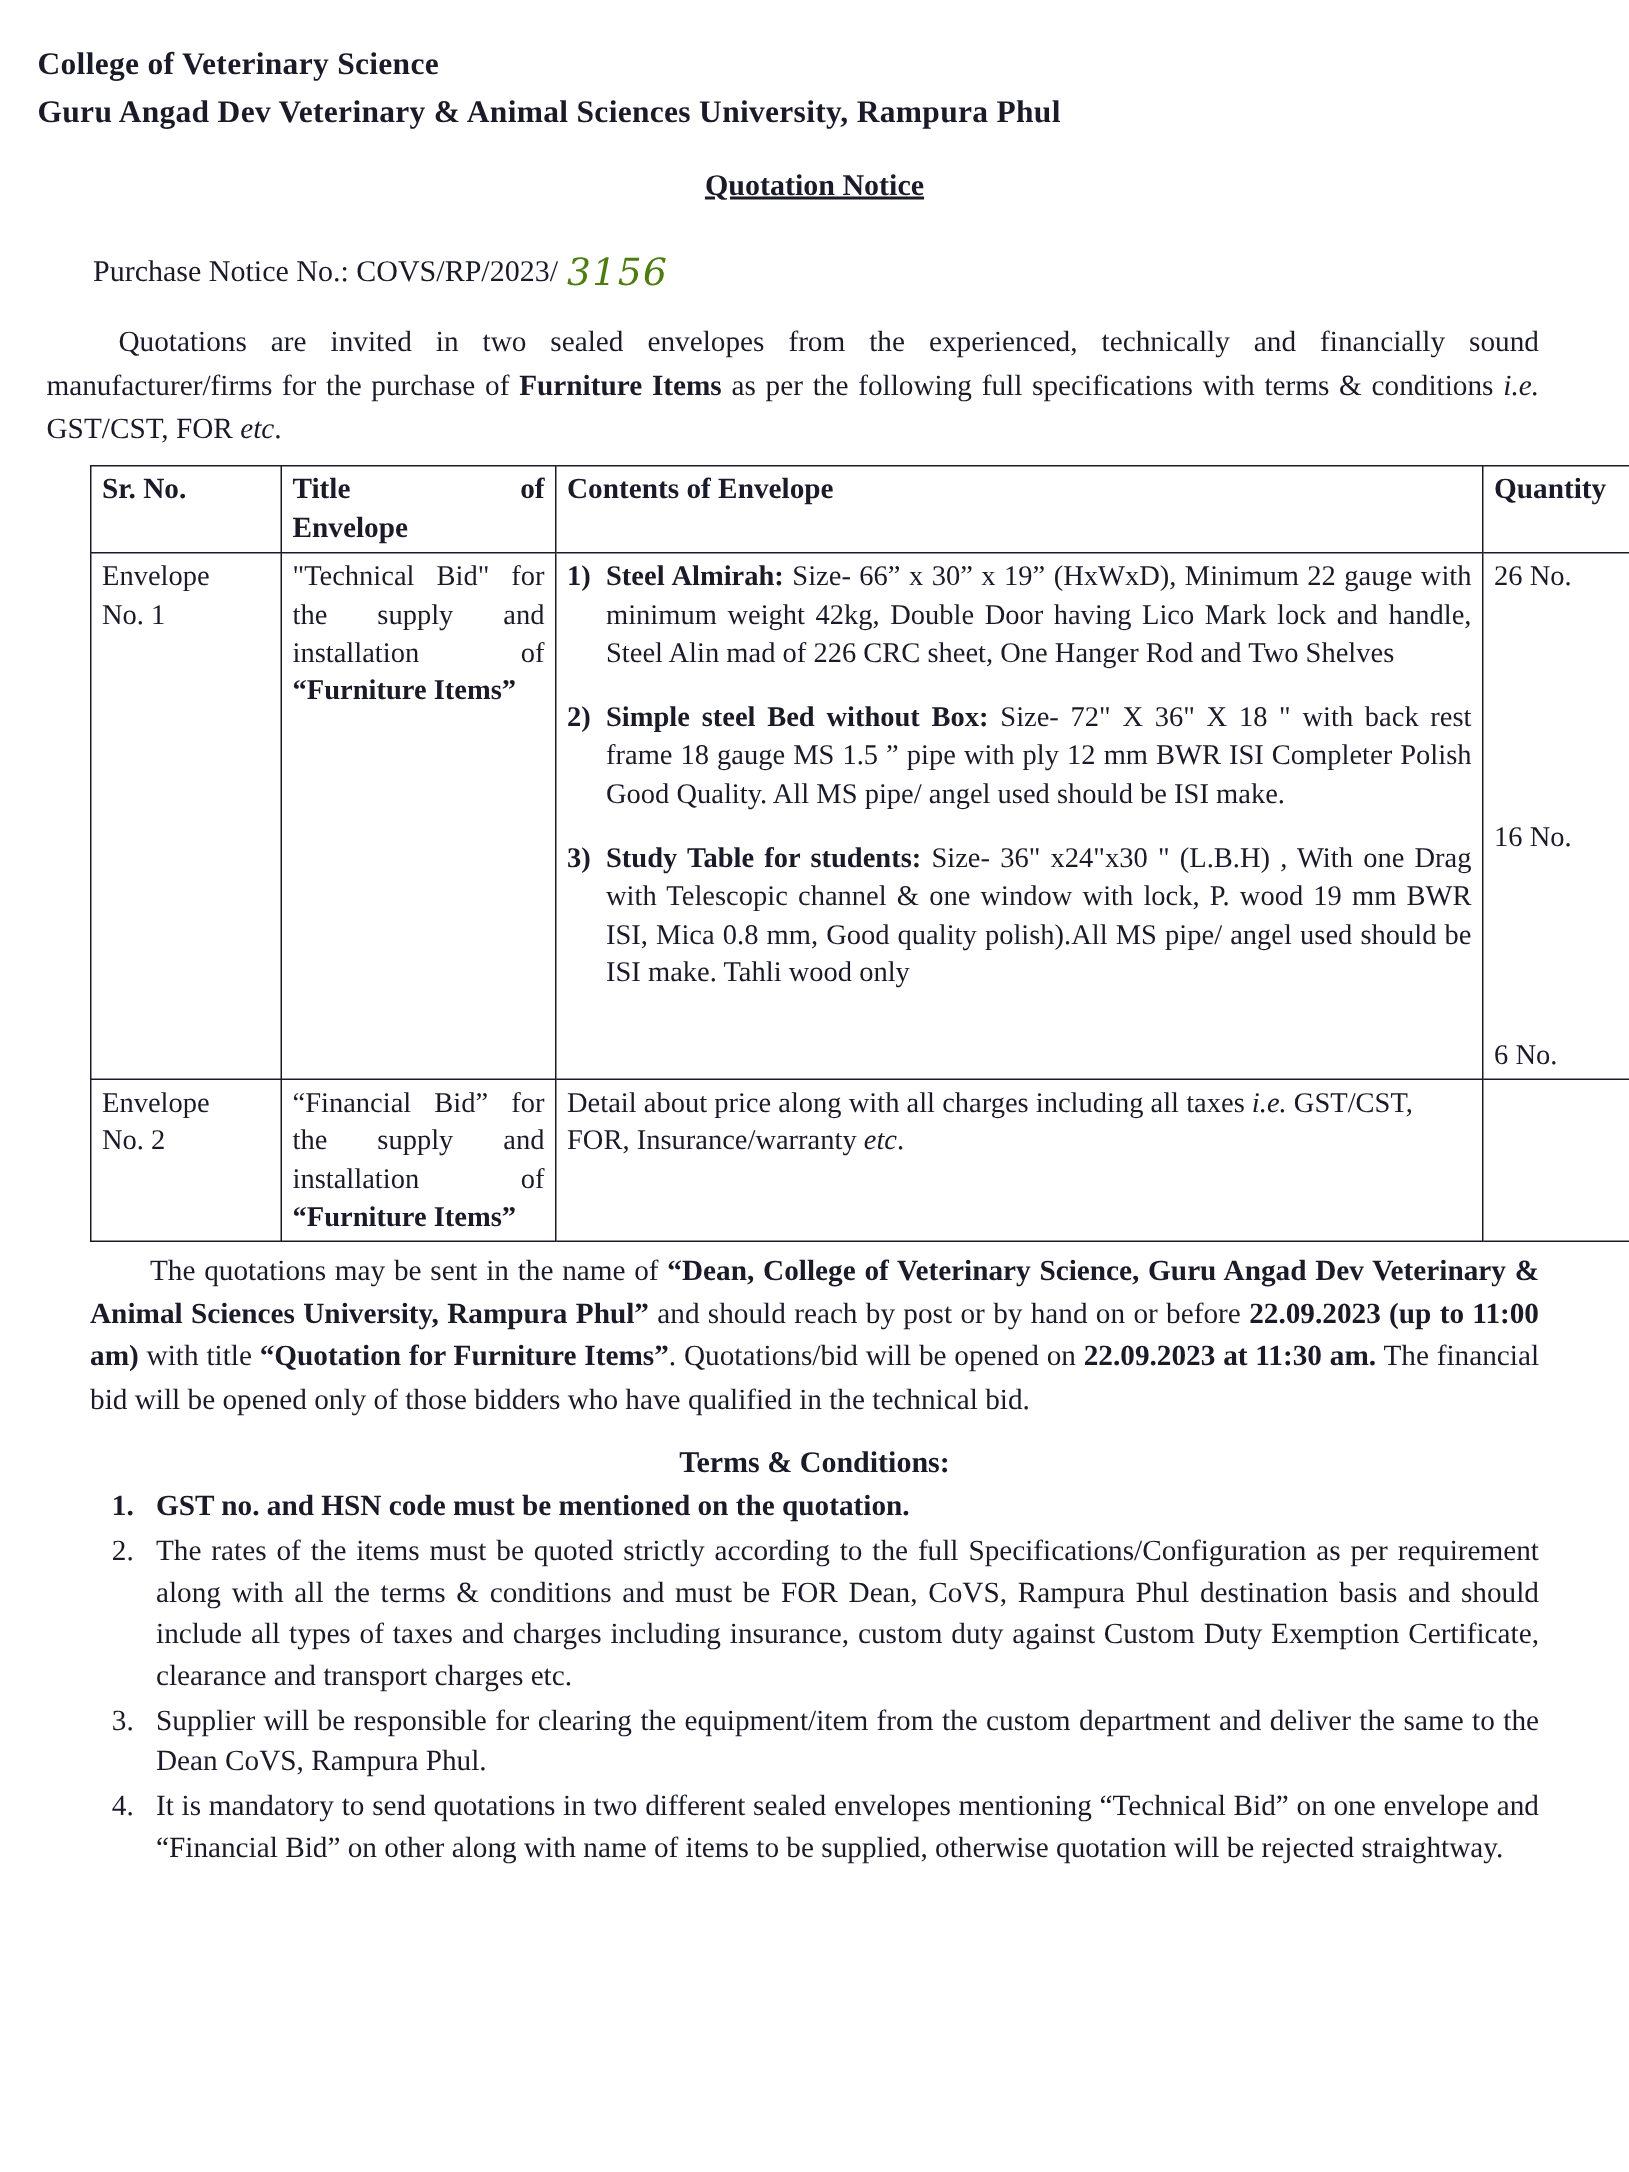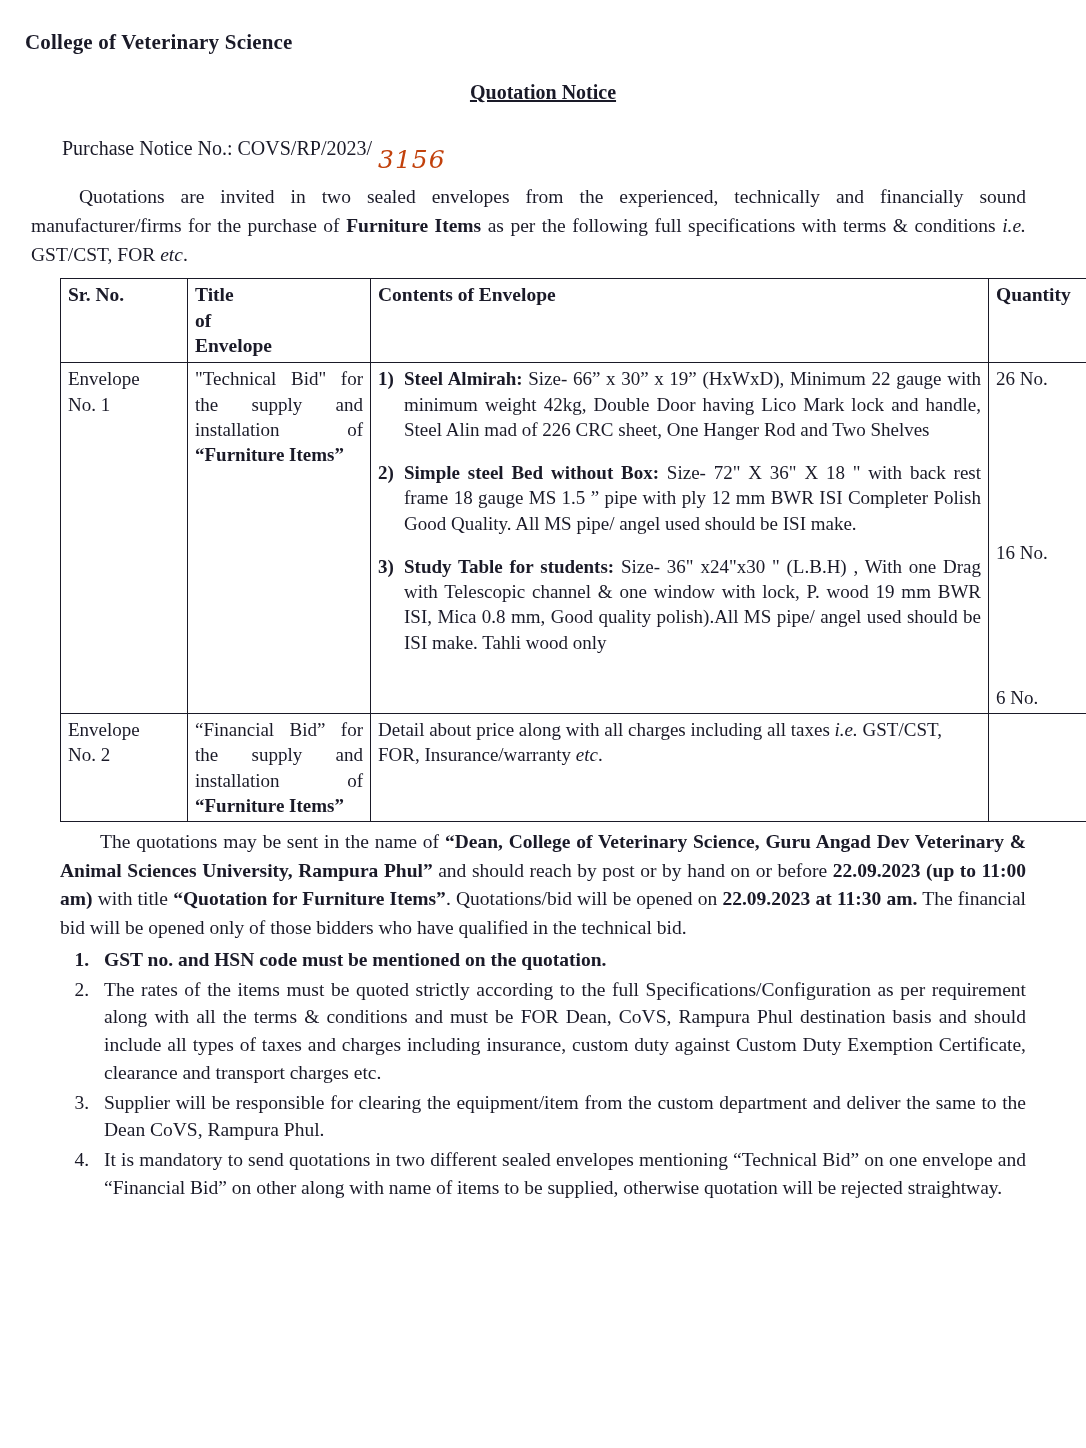--- a/index.html
+++ b/index.html
@@ -54,25 +54,25 @@
   .notice-no {
     font-size: 20px;
   }
   .notice-no .lbl {
     font-weight: normal;
   }
   .handwritten {
     font-family: "DejaVu Serif", serif;
     font-style: italic;
     font-size: 25px;
-    color: #c2410c;
+    color: #4d7c0f;
     letter-spacing: 1px;
     margin-left: 6px;
     position: relative;
-    top: 13px;
+    top: 3px;
   }
   .dated {
     font-size: 20px;
   }
   .dated .lbl {
     font-weight: bold;
   }
   .intro {
     margin: 22px 60px 0 31px;
     font-size: 19.5px;
@@ -104,21 +104,20 @@
     text-align: left;
   }
   th.c-sr { width: 112px; text-align: center; }
   th.c-title { width: 168px; }
   th.c-contents { }
   th.c-qty { width: 130px; text-align: center; }
   .title-cell { text-align: justify; }
   .title-flex {
     display: flex;
     justify-content: space-between;
-    flex-direction: column;
   }
   td.qty { }
   .item {
     display: flex;
     margin-bottom: 2px;
   }
   .item .num {
     width: 26px;
     flex: 0 0 26px;
     font-weight: bold;
@@ -154,20 +153,21 @@
   }
   ol.terms li.b { font-weight: bold; }
 </style>
 </head>
 <body>
 
 <div class="page">
 
   <div class="header-block">
     <div class="org-line1">College of Veterinary Science</div>
+    <div class="org-line2">Guru Angad Dev Veterinary &amp; Animal Sciences University, Rampura Phul</div>
   </div>
 
   <div class="doc-title">Quotation Notice</div>
 
   <div class="notice-row">
     <div class="notice-no">
       <span class="lbl">Purchase Notice No.:</span>
       <span>COVS/RP/2023/</span><span class="handwritten">3156</span>
     </div>
   </div>
@@ -233,20 +233,21 @@
         </td>
         <td class="qty"></td>
       </tr>
     </tbody>
   </table>
 
   <div class="closing">
     <span class="ind"></span><span>The quotations may be sent in the name of </span><span class="bold">“Dean, College of Veterinary Science, Guru Angad Dev Veterinary &amp; Animal Sciences University, Rampura Phul”</span><span> and should reach by post or by hand on or before </span><span class="bold">22.09.2023 (up to 11:00 am)</span><span> with title </span><span class="bold">“Quotation for Furniture Items”</span><span>. Quotations/bid will be opened on </span><span class="bold">22.09.2023 at 11:30 am.</span><span> The financial bid will be opened only of those bidders who have qualified in the technical bid.</span>
   </div>
 
+  <div class="terms-title">Terms &amp; Conditions:</div>
   <ol class="terms">
     <li class="b">GST no. and HSN code must be mentioned on the quotation.</li>
     <li>The rates of the items must be quoted strictly according to the full Specifications/Configuration as per requirement along with all the terms &amp; conditions and must be FOR Dean, CoVS, Rampura Phul destination basis and should include all types of taxes and charges including insurance, custom duty against Custom Duty Exemption Certificate, clearance and transport charges etc.</li>
     <li>Supplier will be responsible for clearing the equipment/item from the custom department and deliver the same to the Dean CoVS, Rampura Phul.</li>
     <li>It is mandatory to send quotations in two different sealed envelopes mentioning “Technical Bid” on one envelope and “Financial Bid” on other along with name of items to be supplied, otherwise quotation will be rejected straightway.</li>
   </ol>
 
 </div>
 
 </body></html>

